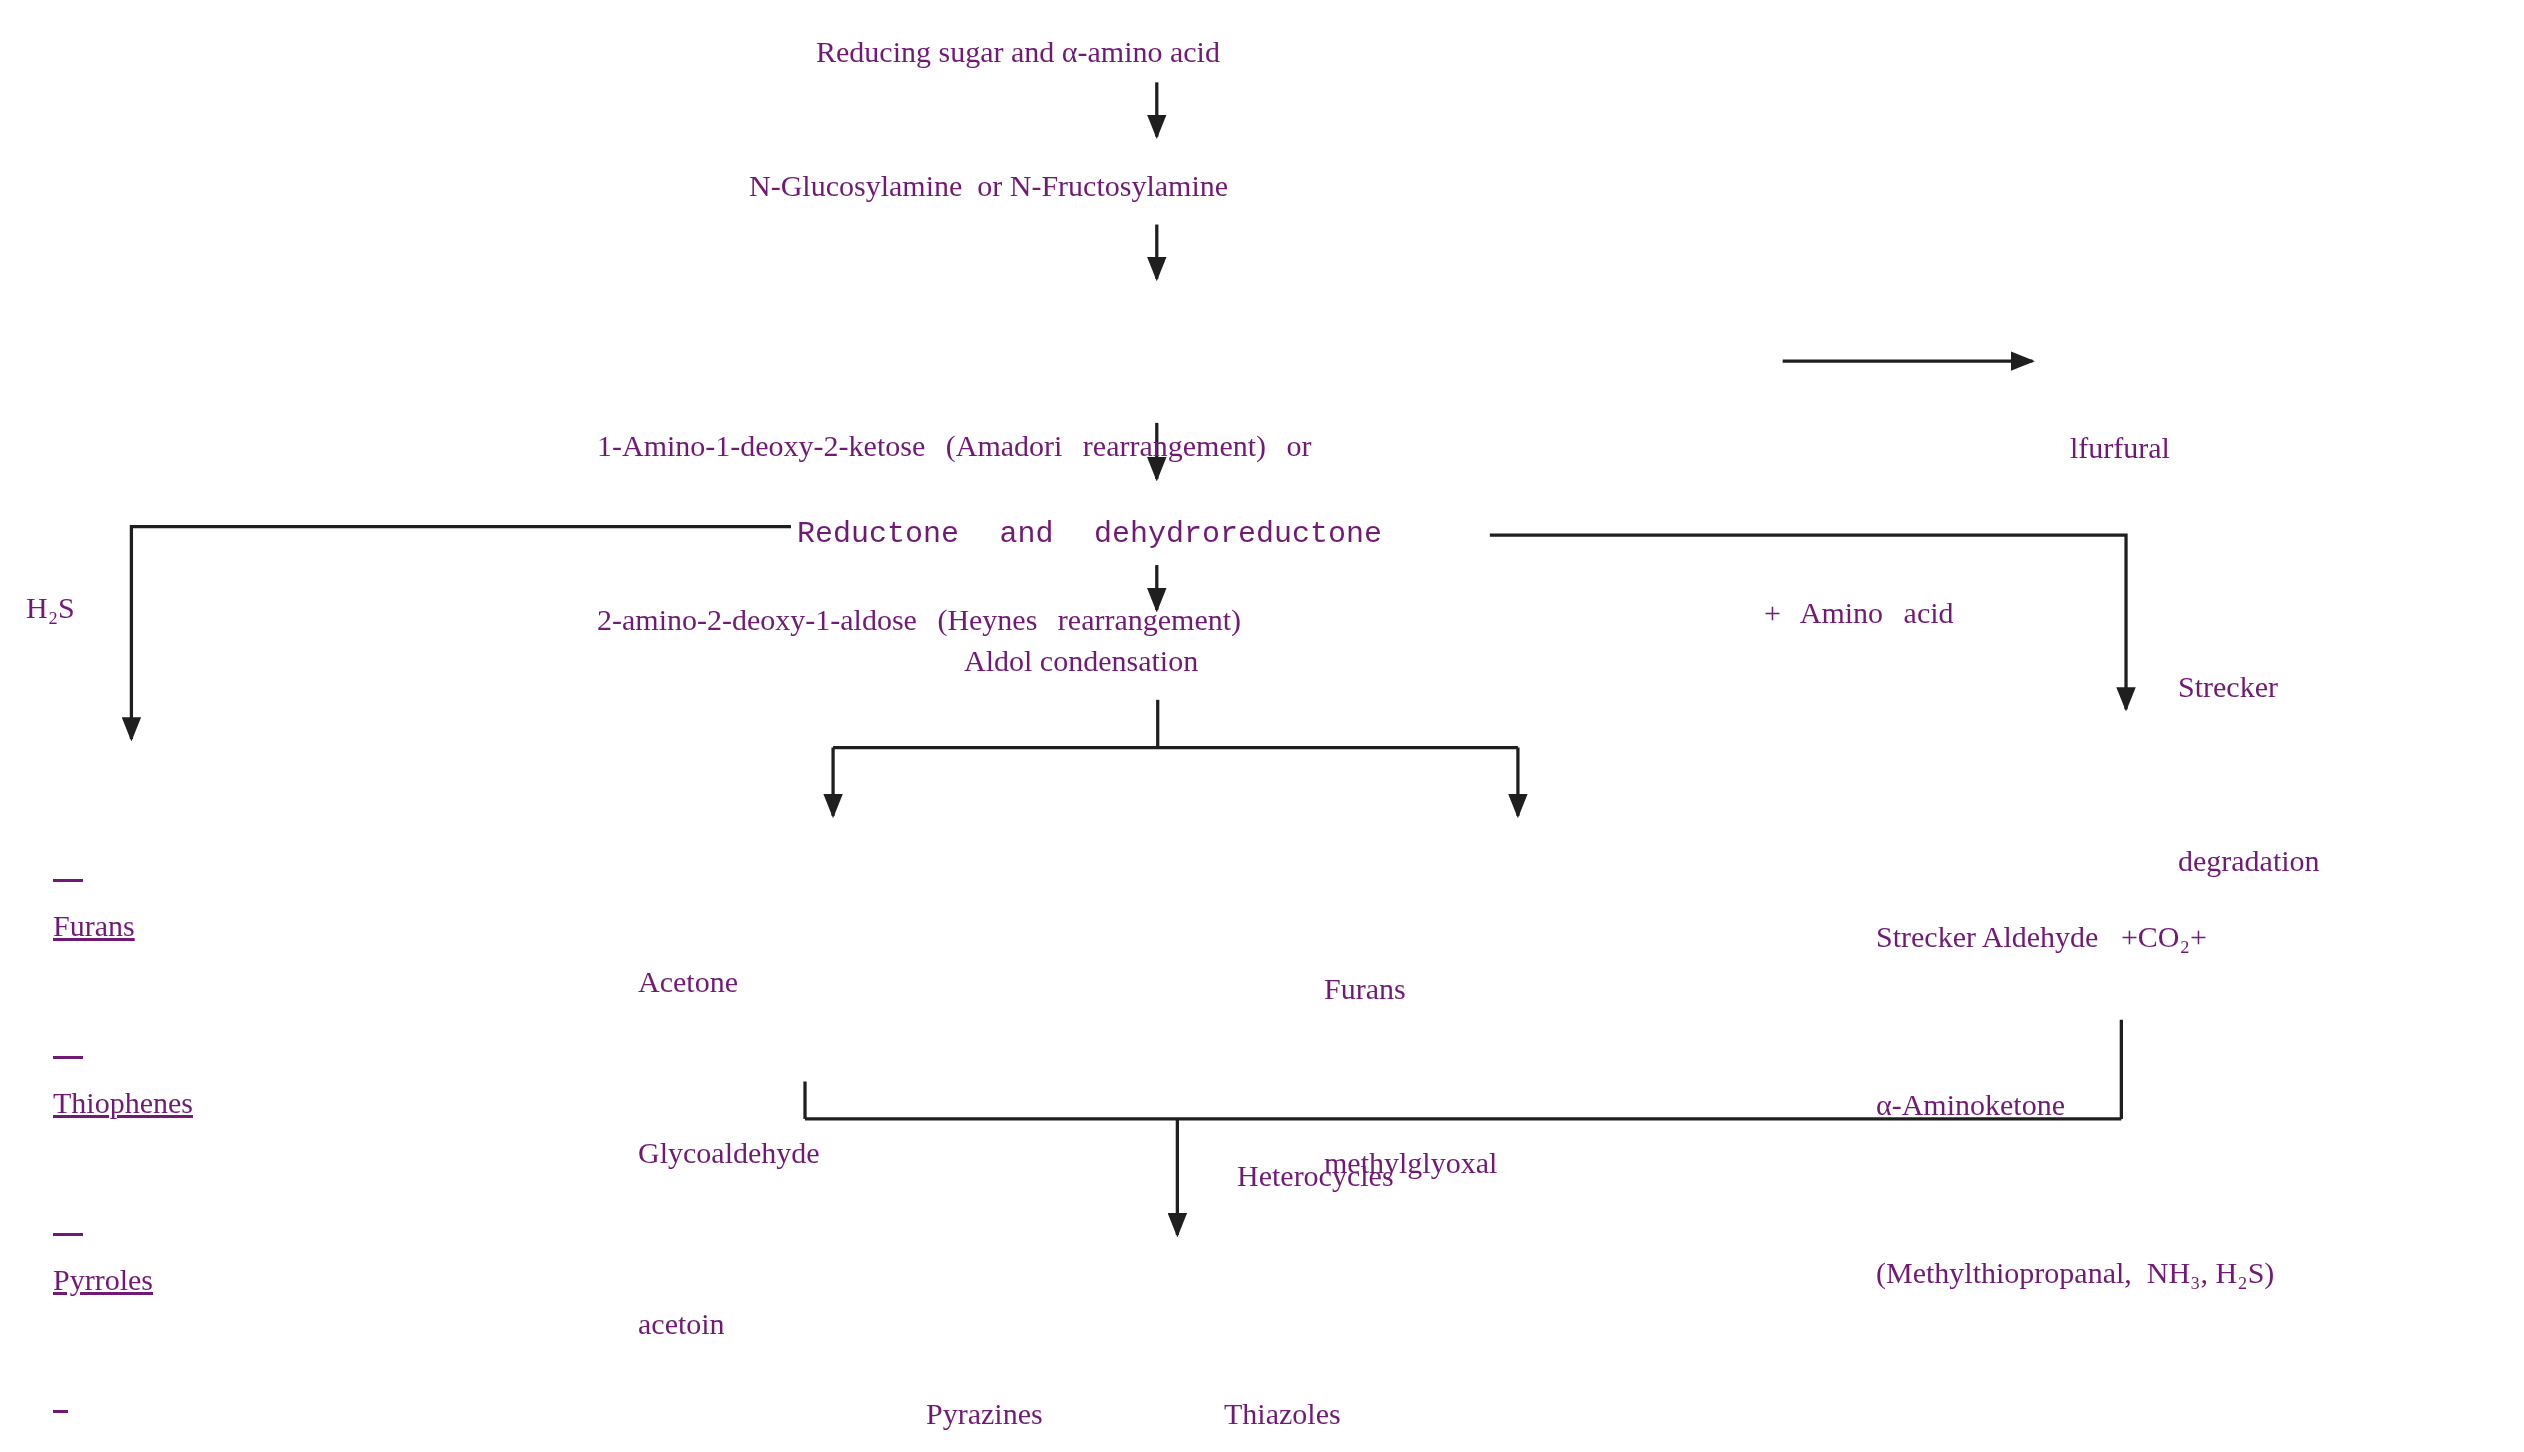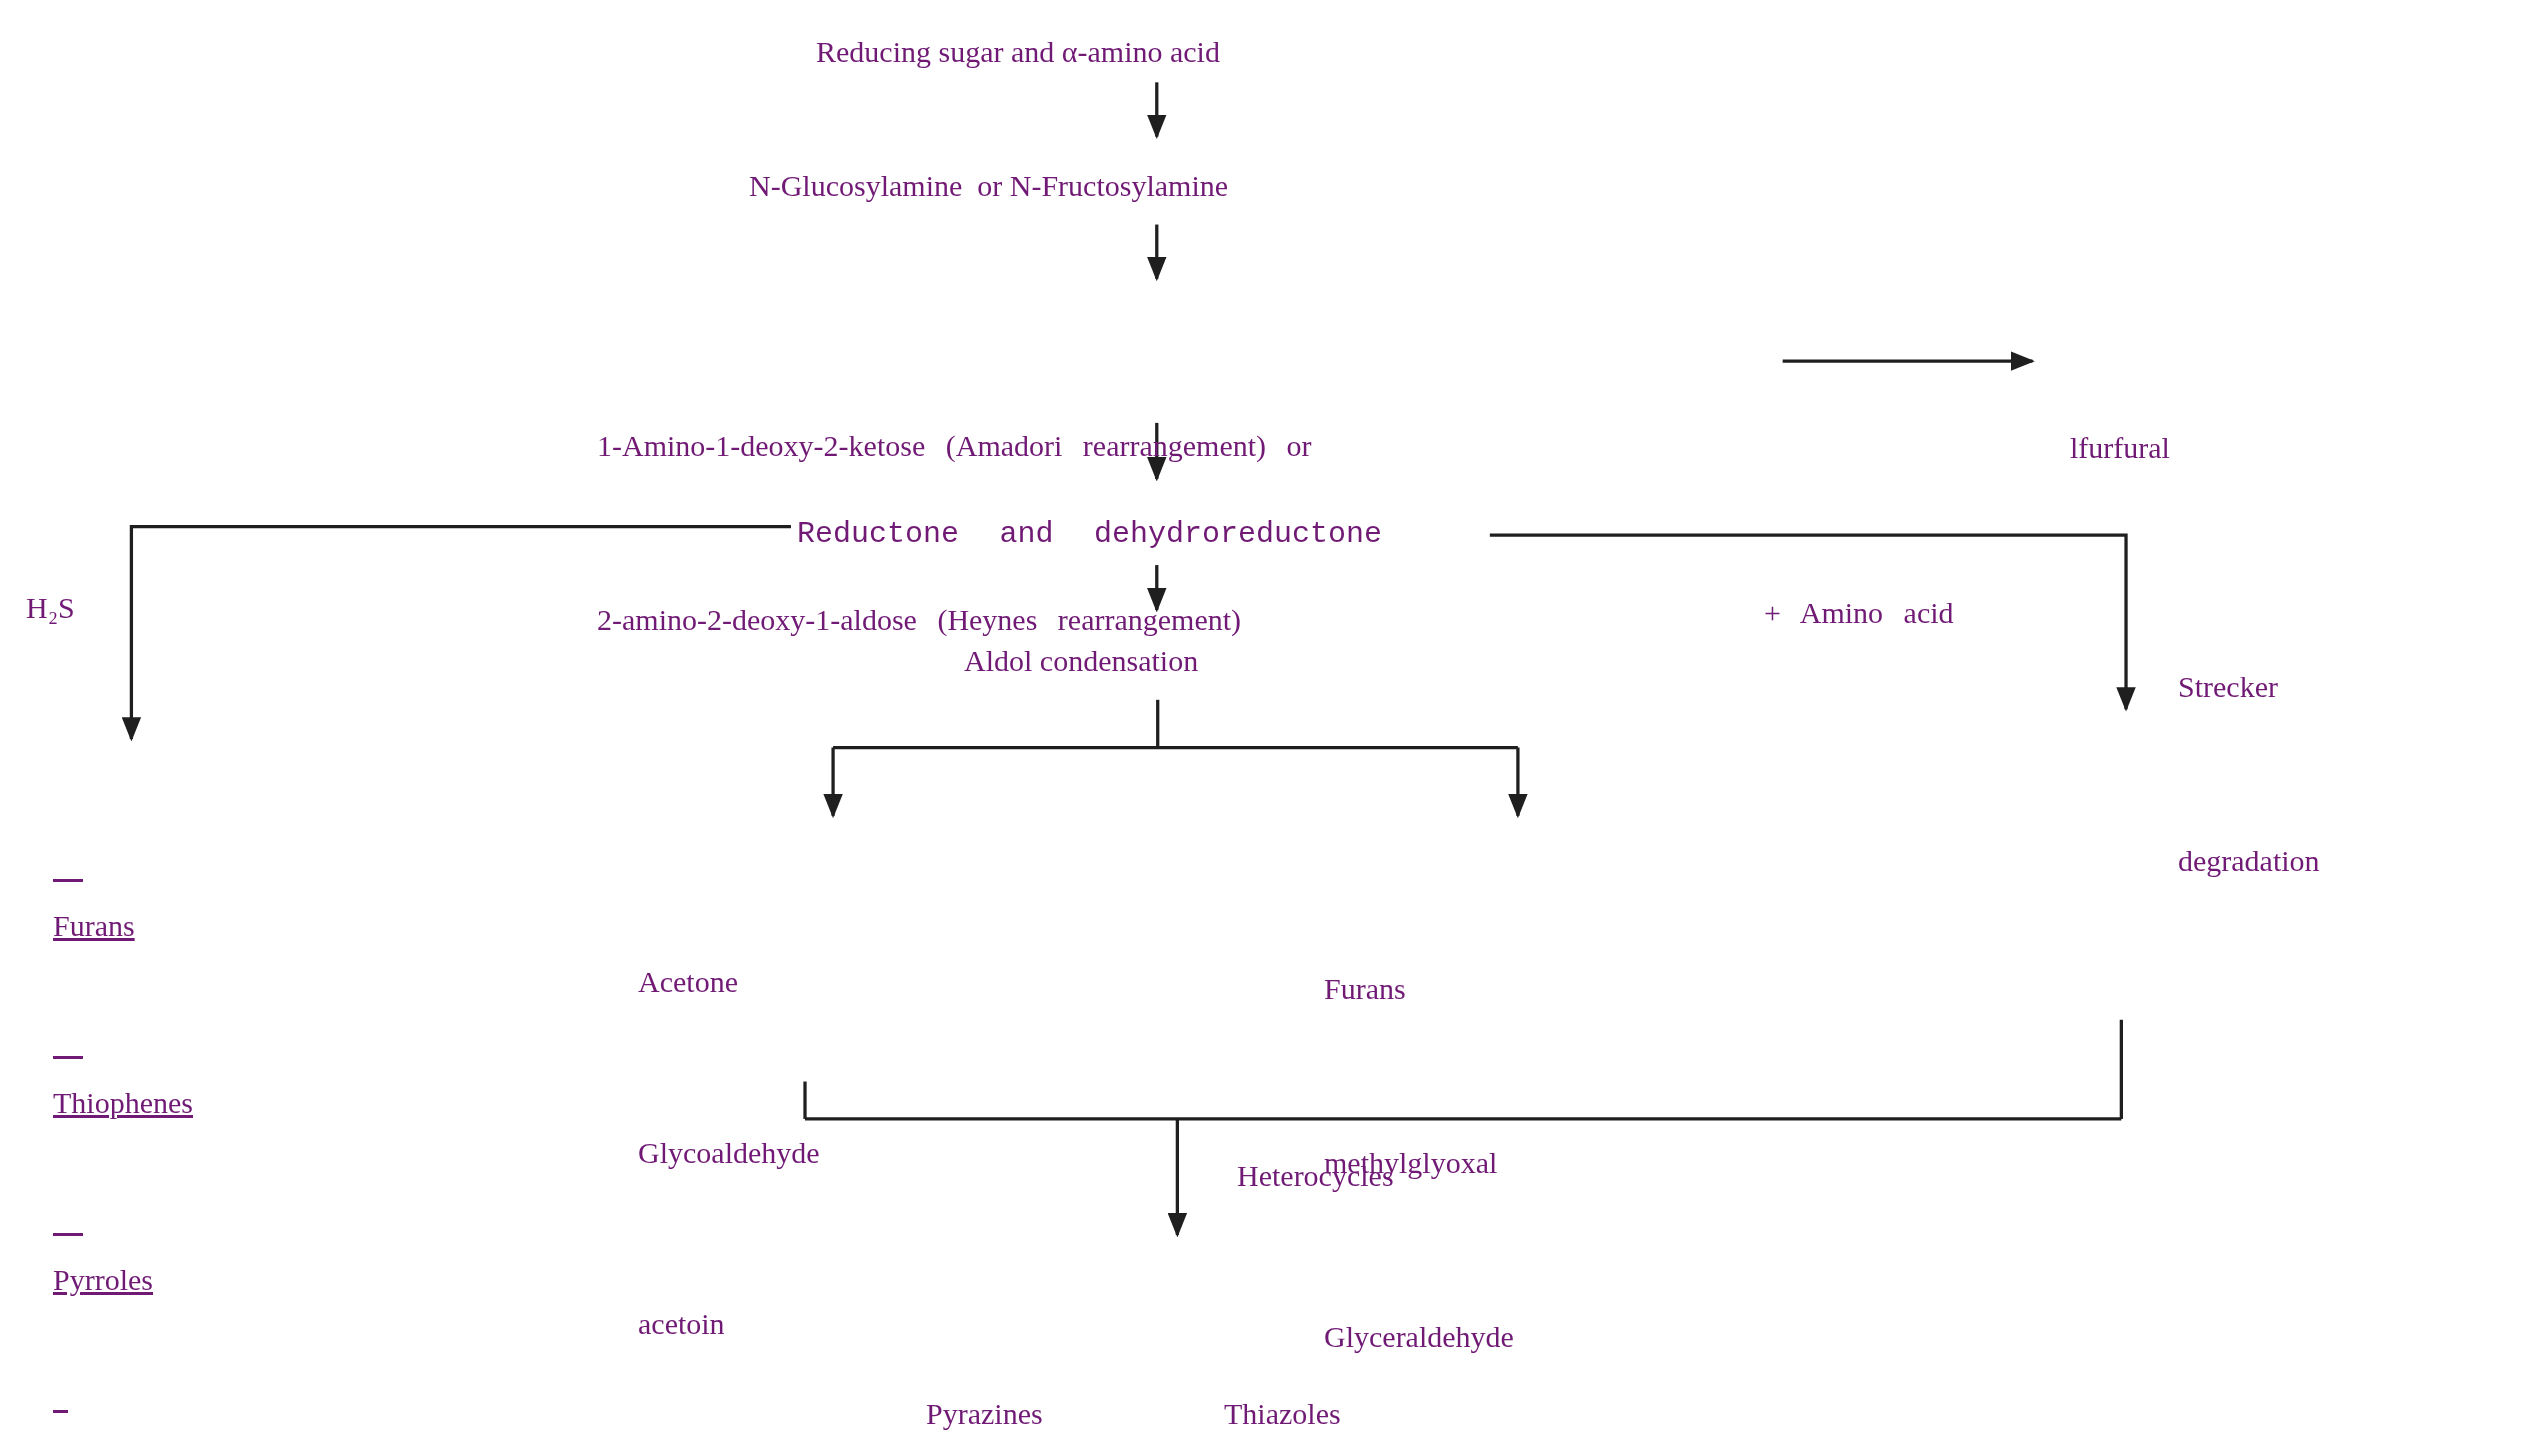--- a/index.html
+++ b/index.html
@@ -104,23 +104,27 @@
   <div class="node list-lh61" style="left:638px; top:839px;">
     <div>Acetone</div>
     <div>Glycoaldehyde</div>
     <div>acetoin</div>
     
   </div>
 
   <div class="node" style="left:1324px; top:844px;">
     <div>Furans</div>
     <div>methylglyoxal</div>
-    <div>Glyceraldehyde</div>
   </div>
 
+  <div class="node list-lh60" style="left:1876px; top:797px;">
+    <div>Strecker Aldehyde   +CO₂+</div>
+    <div>α-Aminoketone</div>
+    <div>(Methylthiopropanal,  NH₃, H₂S)</div>
+  </div>
 
   <div class="node" style="left:1237px; top:1147px;">Heterocycles</div>
 
   <div class="node" style="left:926px; top:1269px;">
     <div>Pyrazines</div>
     
     
   </div>
 
   <div class="node" style="left:1224px; top:1269px;">

